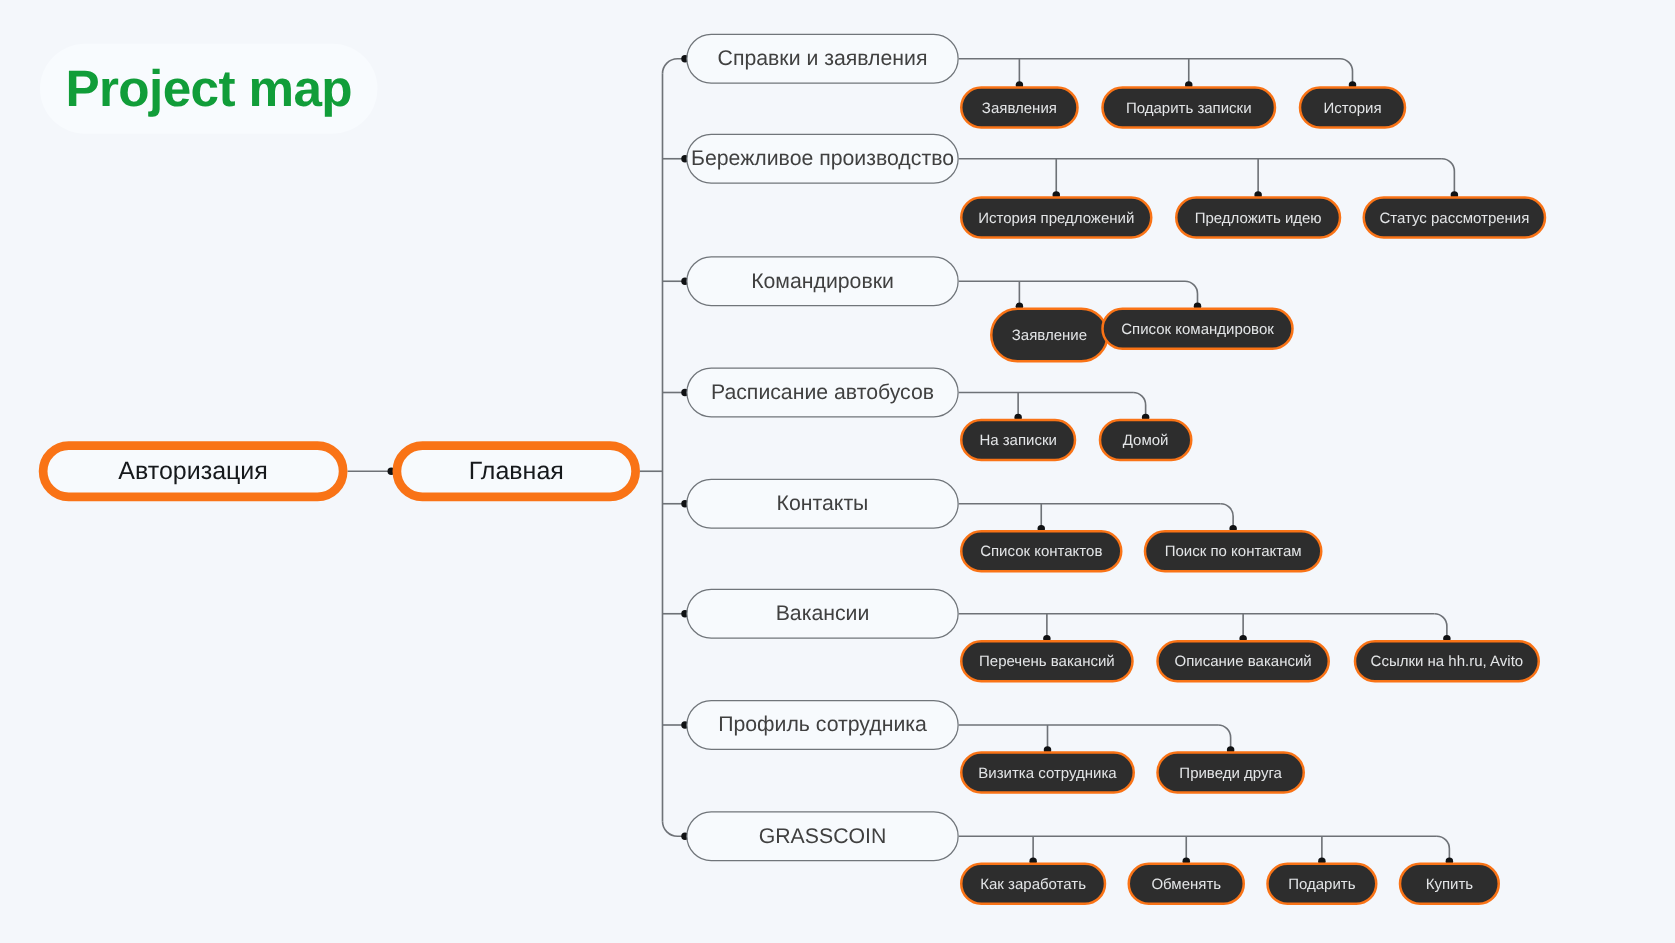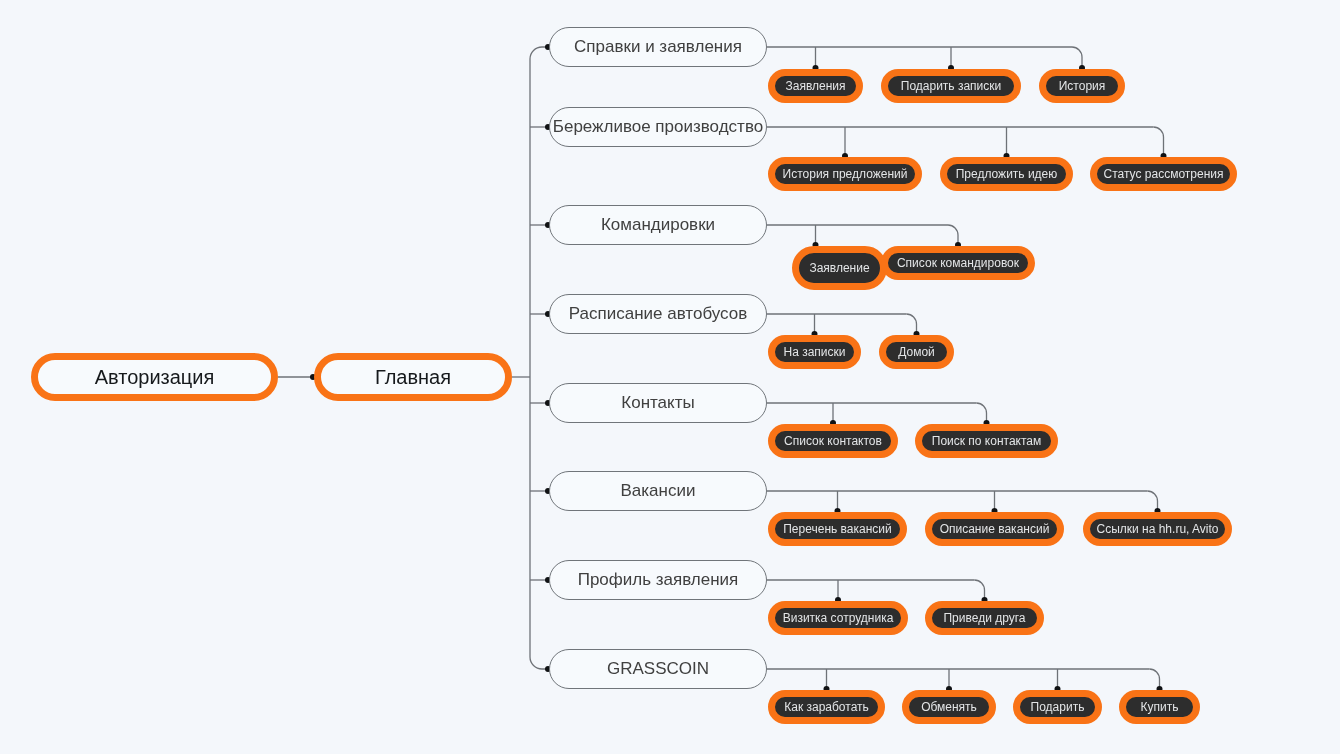--- a/index.html
+++ b/index.html
@@ -77,33 +77,36 @@
     border: 1px solid #70757a;
     color: #404040;
     font-size: 17px;
     border-radius: 999px;
     height: 40px;
     width: 218px;
   }
 
   .node-leaf {
     background: #2d2d2d;
-    border: 7px solid #f97316;
+    border: 2px solid #f97316;
     color: #e3e5e7;
     font-size: 12px;
     border-radius: 999px;
     height: 34px;
     padding: 0 16px;
   }
 </style>
 </head>
 <body>
 
 <div id="canvas">
 
+  <div class="title-pill">
+    <span class="title-text">Project map</span>
+  </div>
 
   <svg id="wires" viewBox="0 0 1340 754" xmlns="http://www.w3.org/2000/svg">
       <path d="M 278 377 H 314" fill="none" stroke="#6e7277" stroke-width="1.3"></path>
       <circle cx="313" cy="377" r="3" fill="#101214"></circle>
       <path d="M 512 377 H 530" fill="none" stroke="#6e7277" stroke-width="1.3"></path>
       <path d="M 530 59 V 657" fill="none" stroke="#6e7277" stroke-width="1.3"></path>
       <path d="M 530 59 A 12 12 0 0 1 542 47 H 549" fill="none" stroke="#6e7277" stroke-width="1.3"></path>
       <path d="M 530 657 A 12 12 0 0 0 542 669 H 549" fill="none" stroke="#6e7277" stroke-width="1.3"></path>
       <circle cx="548" cy="47" r="3" fill="#101214"></circle>
       <path d="M 767 47 H 1072" fill="none" stroke="#6e7277" stroke-width="1.3"></path>
@@ -188,21 +191,21 @@
       <div class="node node-branch" style="left: 549px; top: 294px; width: 218px; height: 40px;">Расписание автобусов</div>
       <div class="node node-leaf" style="left: 768px; top: 335px; width: 93px; height: 34px;">На записки</div>
       <div class="node node-leaf" style="left: 879px; top: 335px; width: 75px; height: 34px;">Домой</div>
       <div class="node node-branch" style="left: 549px; top: 383px; width: 218px; height: 40px;">Контакты</div>
       <div class="node node-leaf" style="left: 768px; top: 424px; width: 130px; height: 34px;">Список контактов</div>
       <div class="node node-leaf" style="left: 915px; top: 424px; width: 143px; height: 34px;">Поиск по контактам</div>
       <div class="node node-branch" style="left: 549px; top: 471px; width: 218px; height: 40px;">Вакансии</div>
       <div class="node node-leaf" style="left: 768px; top: 512px; width: 139px; height: 34px;">Перечень вакансий</div>
       <div class="node node-leaf" style="left: 925px; top: 512px; width: 139px; height: 34px;">Описание вакансий</div>
       <div class="node node-leaf" style="left: 1083px; top: 512px; width: 149px; height: 34px;">Ссылки на hh.ru, Avito</div>
-      <div class="node node-branch" style="left: 549px; top: 560px; width: 218px; height: 40px;">Профиль заявления</div>
+      <div class="node node-branch" style="left: 549px; top: 560px; width: 218px; height: 40px;">Профиль сотрудника</div>
       <div class="node node-leaf" style="left: 768px; top: 601px; width: 140px; height: 34px;">Визитка сотрудника</div>
       <div class="node node-leaf" style="left: 925px; top: 601px; width: 119px; height: 34px;">Приведи друга</div>
       <div class="node node-branch" style="left: 549px; top: 649px; width: 218px; height: 40px;">GRASSCOIN</div>
       <div class="node node-leaf" style="left: 768px; top: 690px; width: 117px; height: 34px;">Как заработать</div>
       <div class="node node-leaf" style="left: 902px; top: 690px; width: 94px; height: 34px;">Обменять</div>
       <div class="node node-leaf" style="left: 1013px; top: 690px; width: 89px; height: 34px;">Подарить</div>
       <div class="node node-leaf" style="left: 1119px; top: 690px; width: 81px; height: 34px;">Купить</div>
     </div>
 
 </div>

